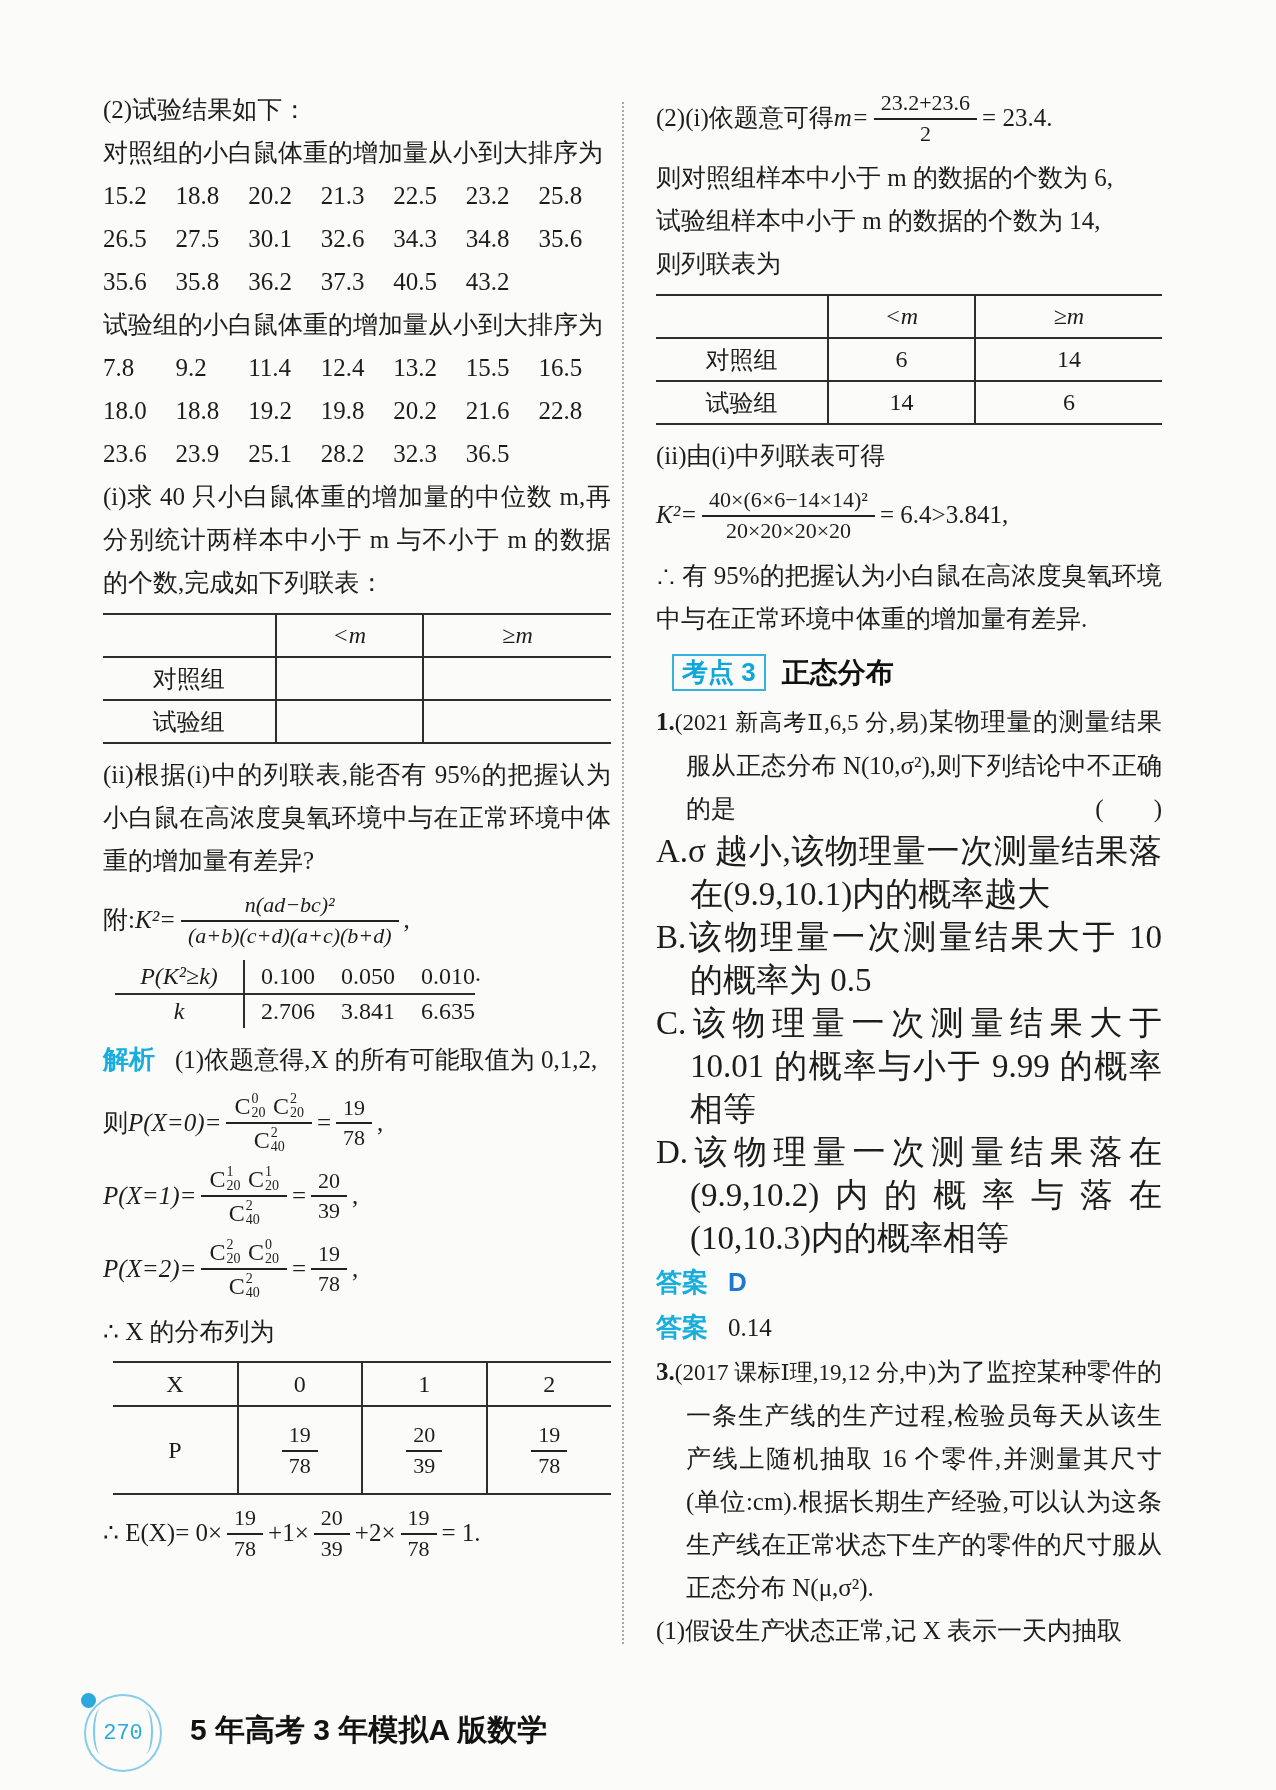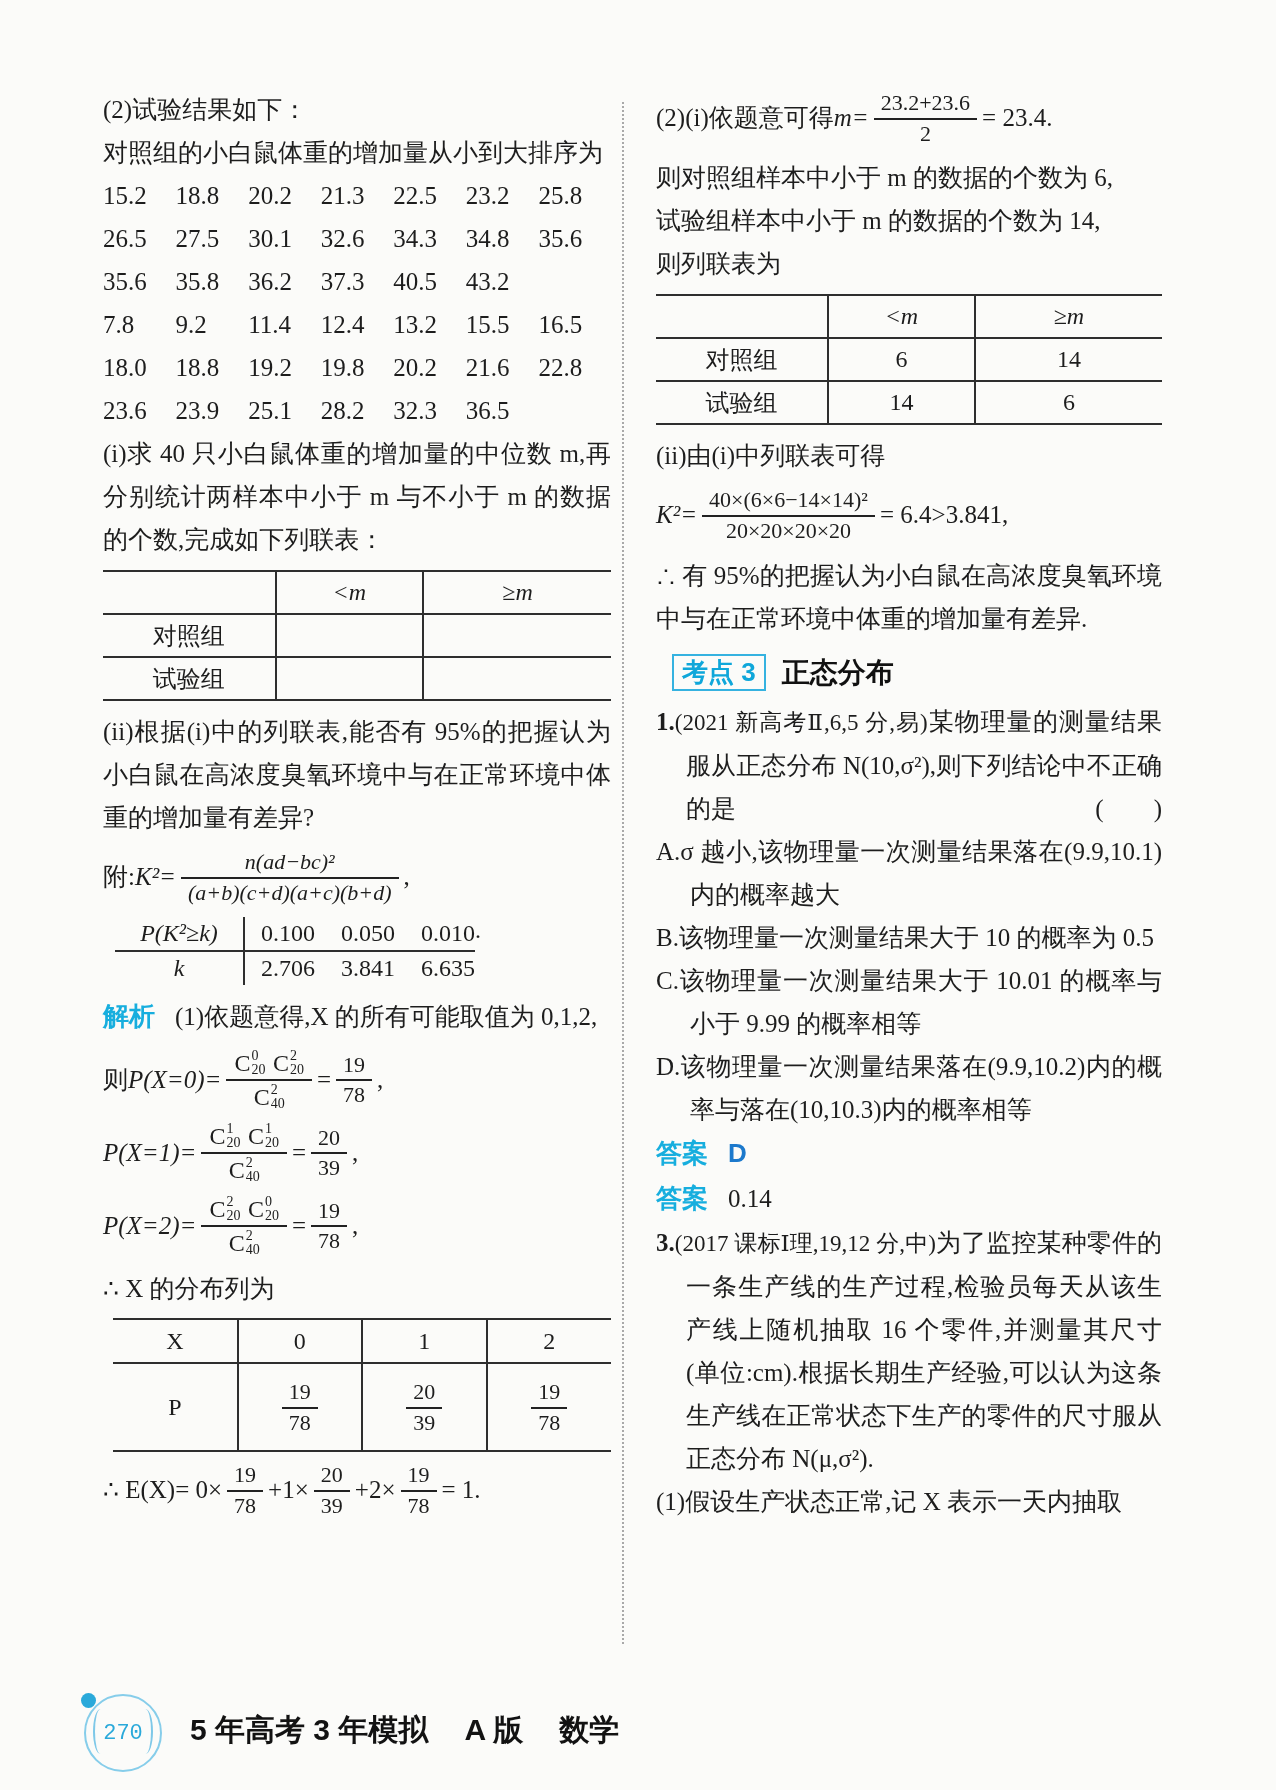--- a/index.html
+++ b/index.html
@@ -60,33 +60,33 @@
   .ans-black{font-size:25px}
 
   .kaodian{margin:14px 16px 8px;display:flex;align-items:center}
   .kd-box{display:inline-block;border:2px solid #35b2e0;color:#0fa7da;font-weight:700;font-size:26px;line-height:33px;
           padding:0 8px;font-family:"Liberation Sans",sans-serif}
   .kd-title{font-weight:700;font-size:28px;margin-left:16px;font-family:"Liberation Sans",sans-serif;color:#111}
 
   .qitem{font-size:25px;line-height:43px;padding-left:30px;text-indent:-30px;text-align:justify}
   .qnum{font-weight:700}
   .src{font-size:23px}
-  .opt{font-size:25px;line-height:43px;padding-left:34px;text-indent:-34px;text-align:justify}
+  .opt{font-size:33px;line-height:43px;padding-left:34px;text-indent:-34px;text-align:justify}
   .paren{float:right}
   .blank{display:inline-block;width:126px;height:23px;border-bottom:2px solid #222;vertical-align:baseline}
 
   
   .badge{position:absolute;left:84px;top:1694px;width:74px;height:74px;border:2px solid #86cdea;border-radius:50%}
   .badge .num{position:absolute;left:50%;top:50%;transform:translate(-50%,-50%);color:#2aa9da;font-size:22px;
               font-family:Liberation Mono, monospace}
   .badge .dot{position:absolute;left:-5px;top:-3px;width:15px;height:15px;background:#2aa9da;border-radius:50%}
   .badge .arcl{position:absolute;left:7px;top:13px;width:13px;height:45px;border-left:2px solid #7ec8e8;border-radius:50%}
   .badge .arcr{position:absolute;right:7px;top:13px;width:13px;height:45px;border-right:2px solid #7ec8e8;border-radius:50%}
   .footer-text{position:absolute;left:190px;top:1710px;font-family:"Liberation Sans",sans-serif;font-weight:700;
-               font-size:30px;color:#121212;display:flex;gap:36px;white-space:nowrap}
+               font-size:30px;color:#121212;display:flex;white-space:nowrap}
 </style>
 </head>
 <body>
 
 <div class="divider"></div>
 
 <div class="col left">
 
   <p class="t">(2)试验结果如下：</p>
   <p class="t">对照组的小白鼠体重的增加量从小到大排序为</p>
@@ -111,20 +111,21 @@
   </div>
   <div class="numrow">
     <span>35.6</span>
     <span>35.8</span>
     <span>36.2</span>
     <span>37.3</span>
     <span>40.5</span>
     <span>43.2</span>
   </div>
 
+  <p class="t">试验组的小白鼠体重的增加量从小到大排序为</p>
 
   <div class="numrow">
     <span>7.8</span>
     <span>9.2</span>
     <span>11.4</span>
     <span>12.4</span>
     <span>13.2</span>
     <span>15.5</span>
     <span>16.5</span>
   </div>

